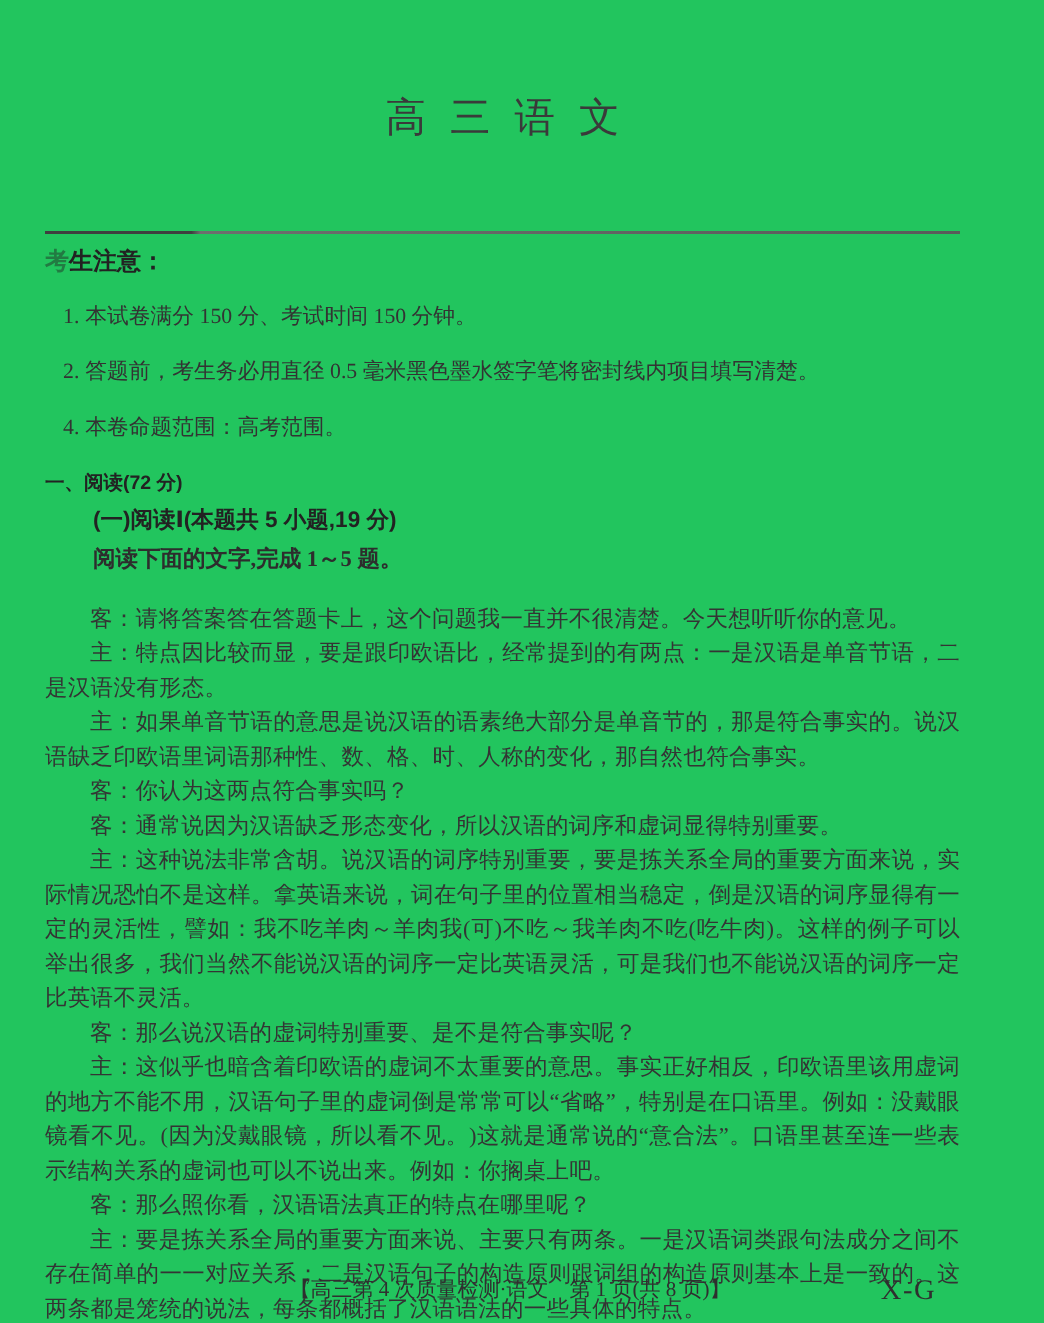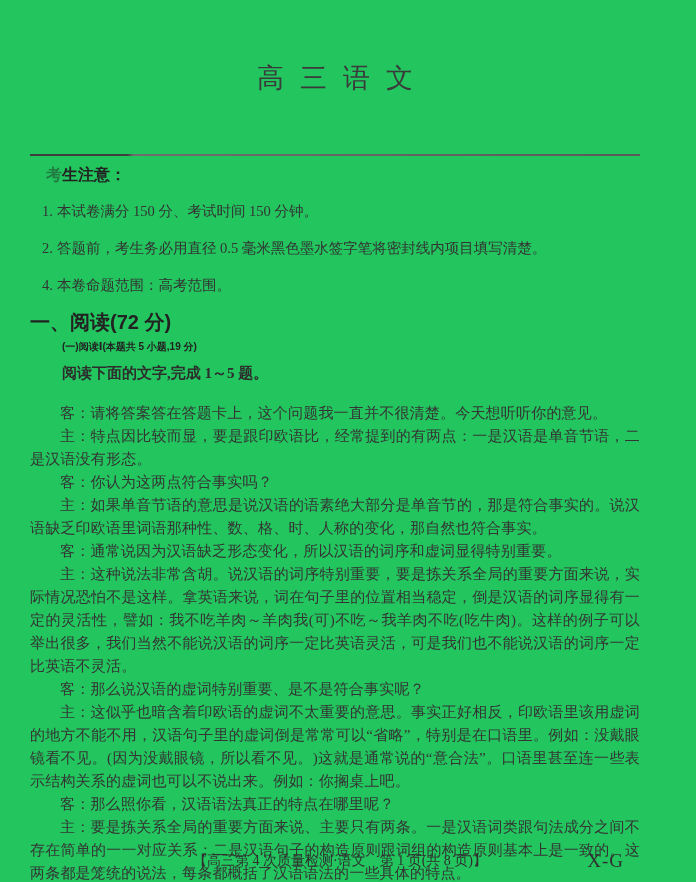--- a/index.html
+++ b/index.html
@@ -31,21 +31,21 @@
     color:#3a3a3a;
   }
   
   .rule{
     height:2px;
     margin-top:60px;
     background:linear-gradient(to right,#3f3f3f 0%,#3f3f3f 16%,#6e6e6e 17%,#5a5a5a 100%);
   }
   
   .notice-heading{
-    margin:7px 0 0 16px;
+    margin:7px 0 0 0;
     font-family:"Liberation Sans","DejaVu Sans",sans-serif;
     font-weight:700;
     font-size:16px;
     line-height:24px;
     color:#222;
   }
   .notice-heading .faded{opacity:.45;}
   .nitem{
     margin:12px 0 0 12px;
     font-size:14.5px;
@@ -61,29 +61,29 @@
     -webkit-text-emphasis:filled dot #1e1e1e;
     -webkit-text-emphasis-position:under right;
     text-emphasis:filled dot #1e1e1e;
     text-emphasis-position:under right;
   }
   
   .section-heading{
     margin:12px 0 0 0;
     font-family:"Liberation Sans","DejaVu Sans",sans-serif;
     font-weight:700;
-    font-size:20px;
+    font-size:13px;
     line-height:24px;
     color:#222;
   }
   .sub-heading{
     margin:0 0 0 32px;
     font-family:"Liberation Sans","DejaVu Sans",sans-serif;
     font-weight:700;
-    font-size:10px;
+    font-size:15px;
     line-height:26px;
     color:#222;
   }
   .instruction{
     margin:0 0 16px 32px;
     font-weight:700;
     font-size:15px;
     line-height:26px;
     color:#2d2d2d;
   }
@@ -140,22 +140,22 @@
 
     <p class="section-heading">一、阅读(72 分)</p>
 
     <p class="sub-heading">(一)阅读Ⅰ(本题共 5 小题,19 分)</p>
 
     <p class="instruction">阅读下面的文字,完成 1～5 题。</p>
 
     <div>
         <p class="para">客：请将答案答在答题卡上，这个问题我一直并不很清楚。今天想听听你的意见。</p>
         <p class="para">主：特点因比较而显，要是跟印欧语比，经常提到的有两点：一是汉语是单音节语，二是汉语没有形态。</p>
+        <p class="para">主：如果单音节语的意思是说汉语的语素绝大部分是单音节的，那是符合事实的。说汉语缺乏印欧语里词语那种性、数、格、时、人称的变化，那自然也符合事实。</p>
         <p class="para">客：你认为这两点符合事实吗？</p>
-        <p class="para">主：如果单音节语的意思是说汉语的语素绝大部分是单音节的，那是符合事实的。说汉语缺乏印欧语里词语那种性、数、格、时、人称的变化，那自然也符合事实。</p>
         <p class="para">客：通常说因为汉语缺乏形态变化，所以汉语的词序和虚词显得特别重要。</p>
         <p class="para">主：这种说法非常含胡。说汉语的词序特别重要，要是拣关系全局的重要方面来说，实际情况恐怕不是这样。拿英语来说，词在句子里的位置相当稳定，倒是汉语的词序显得有一定的灵活性，譬如：我不吃羊肉～羊肉我(可)不吃～我羊肉不吃(吃牛肉)。这样的例子可以举出很多，我们当然不能说汉语的词序一定比英语灵活，可是我们也不能说汉语的词序一定比英语不灵活。</p>
         <p class="para">客：那么说汉语的虚词特别重要、是不是符合事实呢？</p>
         <p class="para">主：这似乎也暗含着印欧语的虚词不太重要的意思。事实正好相反，印欧语里该用虚词的地方不能不用，汉语句子里的虚词倒是常常可以“省略”，特别是在口语里。例如：没戴眼镜看不见。(因为没戴眼镜，所以看不见。)这就是通常说的“意合法”。口语里甚至连一些表示结构关系的虚词也可以不说出来。例如：你搁桌上吧。</p>
         <p class="para">客：那么照你看，汉语语法真正的特点在哪里呢？</p>
         <p class="para">主：要是拣关系全局的重要方面来说、主要只有两条。一是汉语词类跟句法成分之间不存在简单的一一对应关系；二是汉语句子的构造原则跟词组的构造原则基本上是一致的。这两条都是笼统的说法，每条都概括了汉语语法的一些具体的特点。</p>
       </div>
 
   </div>
 

